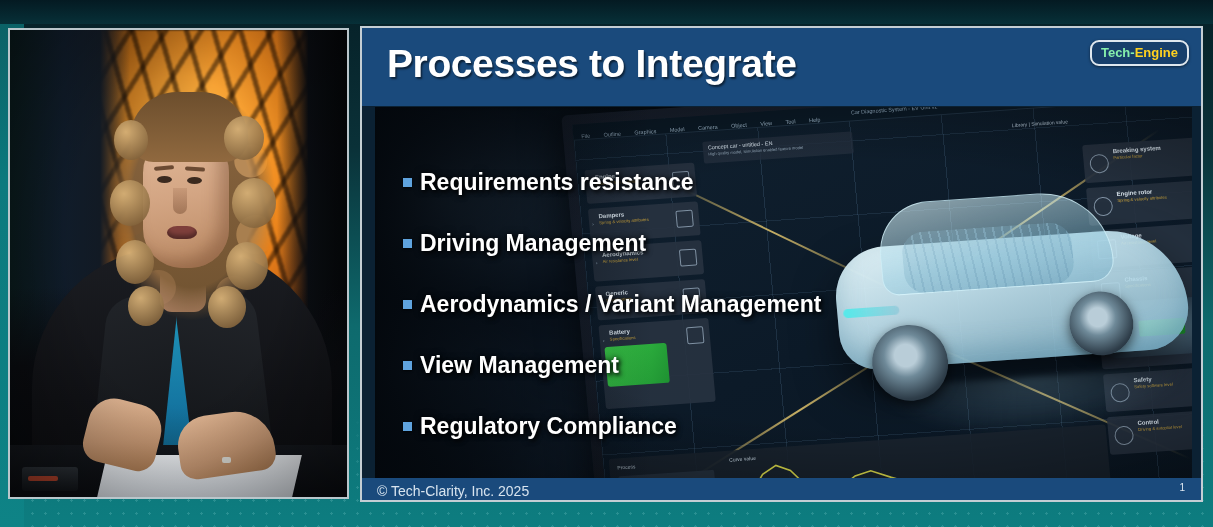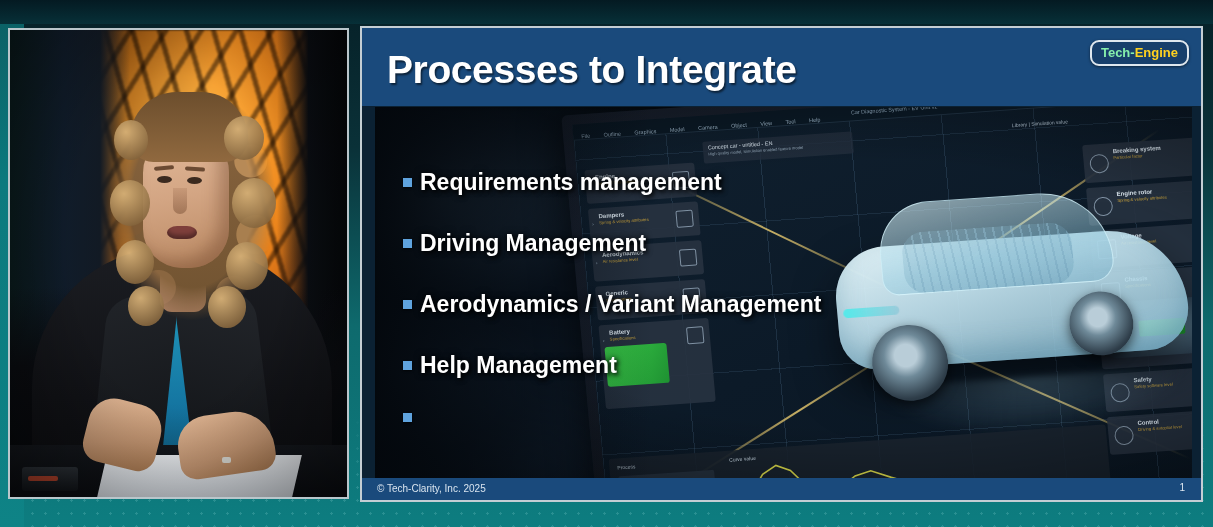--- a/index.html
+++ b/index.html
@@ -184,21 +184,20 @@
   #slide-header {
     position:absolute; left:0; top:0; right:0; height:78px;
     background:#1a4a7c;
   }
   #slide-title {
     position:absolute; left:25px; top:14px;
     font-size:39px; font-weight:bold; color:#ffffff;
     letter-spacing:-.4px;
     text-shadow:1.5px 1.5px 2px rgba(0,0,0,.55);
     white-space:nowrap;
-    margin-top:6px;
   }
   #logo {
     position:absolute; right:12px; top:12px;
     background:#173f6b;
     border:2px solid #dfe7ee;
     border-radius:9px;
     padding:3px 9px 4px 9px;
     font-size:13px; font-weight:bold;
     box-shadow:0 1px 3px rgba(0,0,0,.5);
     white-space:nowrap;
@@ -372,21 +371,21 @@
     white-space:nowrap;
   }
 
   
   #slide-footer {
     position:absolute; left:0; right:0; bottom:0; height:22px;
     background:#1a4a7c;
   }
   #footer-copy {
     position:absolute; left:15px; top:5px;
-    color:#d8e4ef; font-size:10px;
+    color:#d8e4ef; font-size:14px;
   }
   #page-number {
     position:absolute; right:16px; top:4px;
     color:#dfe9f2; font-size:10px;
   }
 </style>
 </head>
 <body>
 
 <div id="stage">
@@ -567,36 +566,37 @@
           <span class="mini-card" style="left:8px;top:18px;width:96px;height:40px;"></span>
         </div>
       </div>
     </div>
 
     <div class="photo-vignette"></div>
 
     <div id="bullets">
       <div class="bullet-row">
         <span class="bullet-mark"></span>
-        <span class="bullet-text">Requirements management</span>
+        <span class="bullet-text">Requirements resistance</span>
       </div>
       <div class="bullet-row">
         <span class="bullet-mark"></span>
         <span class="bullet-text">Driving Management</span>
       </div>
       <div class="bullet-row">
         <span class="bullet-mark"></span>
         <span class="bullet-text">Aerodynamics / Variant Management</span>
       </div>
       <div class="bullet-row">
         <span class="bullet-mark"></span>
-        <span class="bullet-text">Help Management</span>
+        <span class="bullet-text">View Management</span>
       </div>
       <div class="bullet-row">
         <span class="bullet-mark"></span>
+        <span class="bullet-text">Regulatory Compliance</span>
       </div>
     </div>
   </div>
 
   <div id="slide-footer">
     <span id="footer-copy">© Tech-Clarity, Inc. 2025</span>
     <span id="page-number">1</span>
   </div>
 </div>
 

